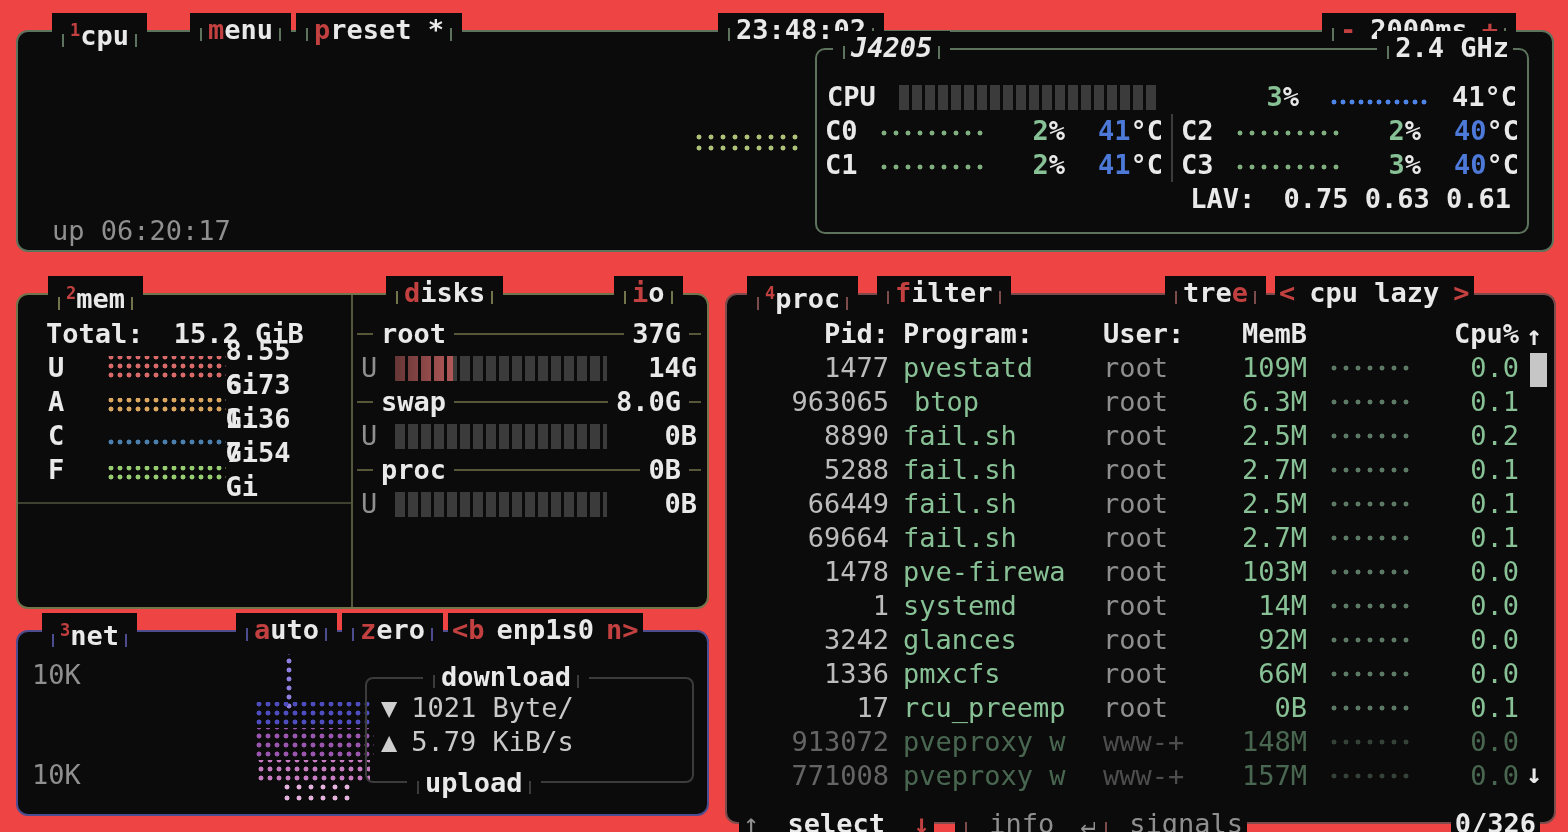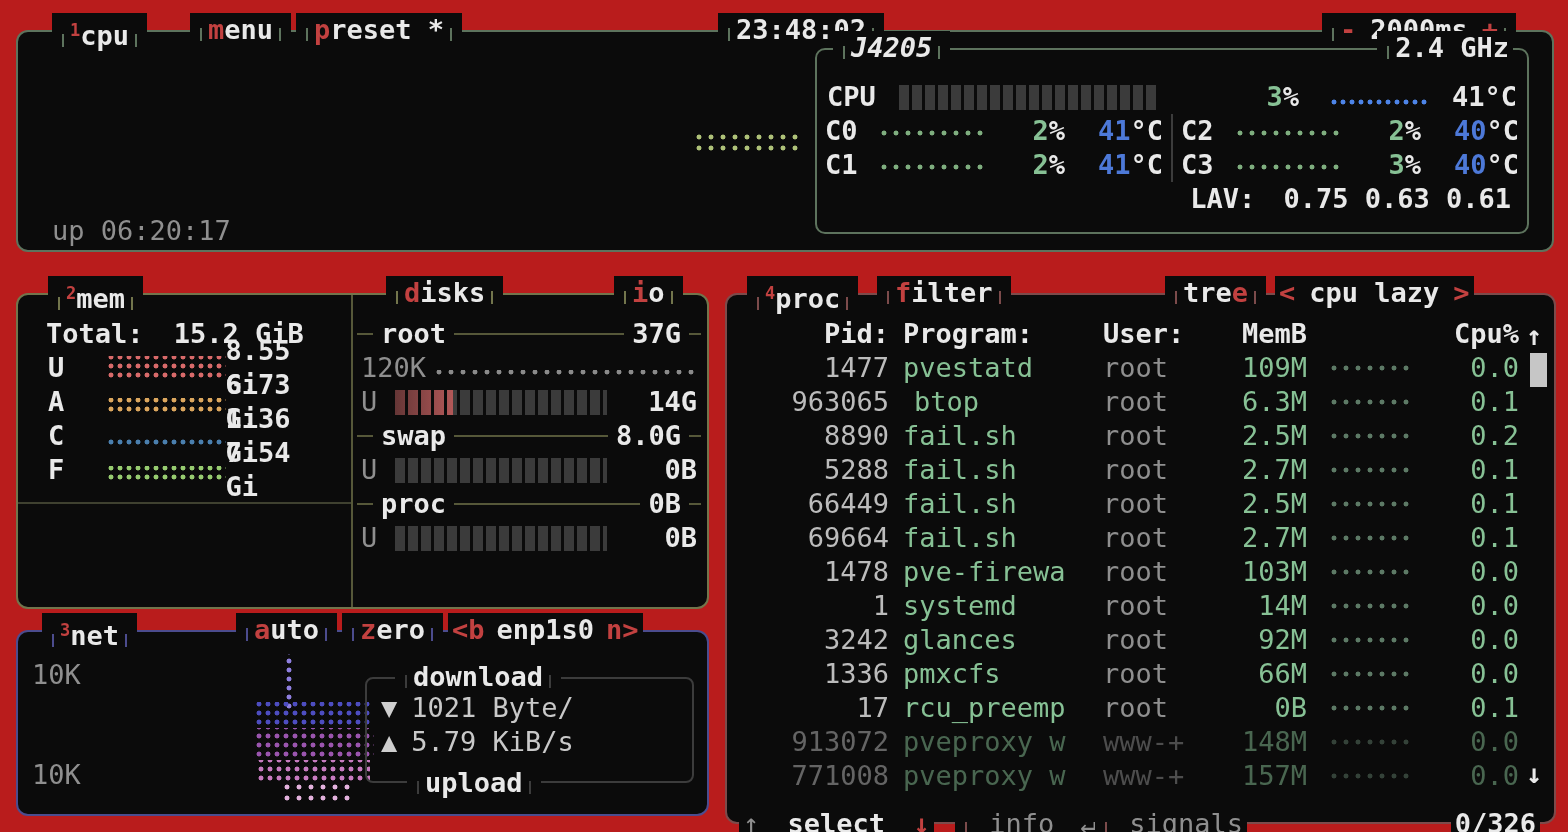--- a/index.html
+++ b/index.html
@@ -1,16 +1,16 @@
 <!DOCTYPE html>
 <html><head>
 <meta charset="utf-8">
 <style>
   html,body{margin:0;padding:0;background:#000;}
-  .screen{position:relative;width:1568px;height:832px;background:#b91c1c;overflow:hidden;
+  .screen{position:relative;width:1568px;height:832px;background:#ef4444;overflow:hidden;
     font-family:"DejaVu Sans Mono",monospace;font-size:27px;line-height:34px;color:#e8e8e8;}
   .box{position:absolute;border:2px solid var(--bc);border-radius:12px;background:#0b0b0b;}
   .w{color:#e9e9e9;font-weight:700;}
   .g{color:#8f8f8f;font-weight:400;}
   .gr{color:#87c195;font-weight:700;}
   .bl{color:#4d79d8;font-weight:700;}
   .rd{color:#c24140;font-weight:700;}
   .sup{font-size:17px;vertical-align:9px;font-weight:700;}
   .ttl{position:absolute;top:-19px;background:#0b0b0b;padding:0 4px;white-space:nowrap;font-weight:700;}
   .hk{display:inline-block;width:2px;height:13px;background:var(--bc);margin:0 6px;vertical-align:-2px;}
@@ -140,24 +140,20 @@
 
     <div style="position:absolute;left:335px;top:0;width:352px;height:100%;padding-top:22px;box-sizing:border-box;">
       <div class="dline">
         <span class="seg" style="width:16px;"></span>
           <span class="w" style="padding:0 8px;">root</span>
         <span class="seg" style="flex:1;"></span>
           <span class="w" style="padding:0 8px;">37G</span>
           <span class="seg" style="width:12px;"></span>
       </div>
       <div class="drow">
-        <span class="g">120K</span>
-        <div class="dots sparse" style="flex:1;height:10px;--dc:#8a8a8a;align-self:end;margin:0 2px 5px 10px;"></div>
-      </div>
-      <div class="drow">
         <span class="g" style="width:34px;">U</span>
         <div class="meter" style="width:212px;">
             <div class="fill" style="width:58px;"></div>
           </div>
         <span class="w" style="margin-left:auto;">14G</span>
       </div>
       <div class="dline">
         <span class="seg" style="width:16px;"></span>
           <span class="w" style="padding:0 8px;">swap</span>
         <span class="seg" style="flex:1;"></span>
@@ -195,21 +191,21 @@
 
     <div style="position:absolute;left:238px;top:22px;width:120px;height:152px;">
       <div class="dots" style="position:absolute;left:30px;top:0;width:9px;height:58px;--dc:#8f7fe0;"></div>
       <div class="dots" style="position:absolute;left:0;top:48px;width:116px;height:26px;--dc:#4d4dc0;"></div>
       <div class="dots" style="position:absolute;left:0;top:74px;width:118px;height:32px;--dc:#9a55ae;"></div>
       <div class="dots" style="position:absolute;left:2px;top:106px;width:112px;height:24px;--dc:#c77bc0;"></div>
       <div class="dots sparse" style="position:absolute;left:28px;top:128px;width:70px;height:24px;--dc:#e3b2dd;"></div>
     </div>
 
     <div style="position:absolute;left:347px;top:45px;width:325px;height:102px;border:2px solid #3c3c3c;border-radius:8px;">
-      <div class="ttl" style="left:28px;top:-19px;"><span class="hk" style="background:#3c3c3c;"></span><span class="w">download</span><span class="hk" style="background:#3c3c3c;"></span></div>
+      <div class="ttl" style="left:56px;top:-19px;"><span class="hk" style="background:#3c3c3c;"></span><span class="w">download</span><span class="hk" style="background:#3c3c3c;"></span></div>
       <div style="display:flex;align-items:center;height:34px;padding:0 14px;margin-top:12px;">
         <span style="color:#cfcfcf;margin-right:14px;">▼</span>
         <span class="g" style="color:#c9c9c9;">1021 Byte/</span>
       </div>
       <div style="display:flex;align-items:center;height:34px;padding:0 14px;">
         <span style="color:#cfcfcf;margin-right:14px;">▲</span>
         <span class="g" style="color:#c9c9c9;">5.79 KiB/s</span>
       </div>
       <div class="footer" style="left:40px;"><span class="hk" style="background:#3c3c3c;"></span><span class="w">upload</span><span class="hk" style="background:#3c3c3c;"></span></div>
     </div>

